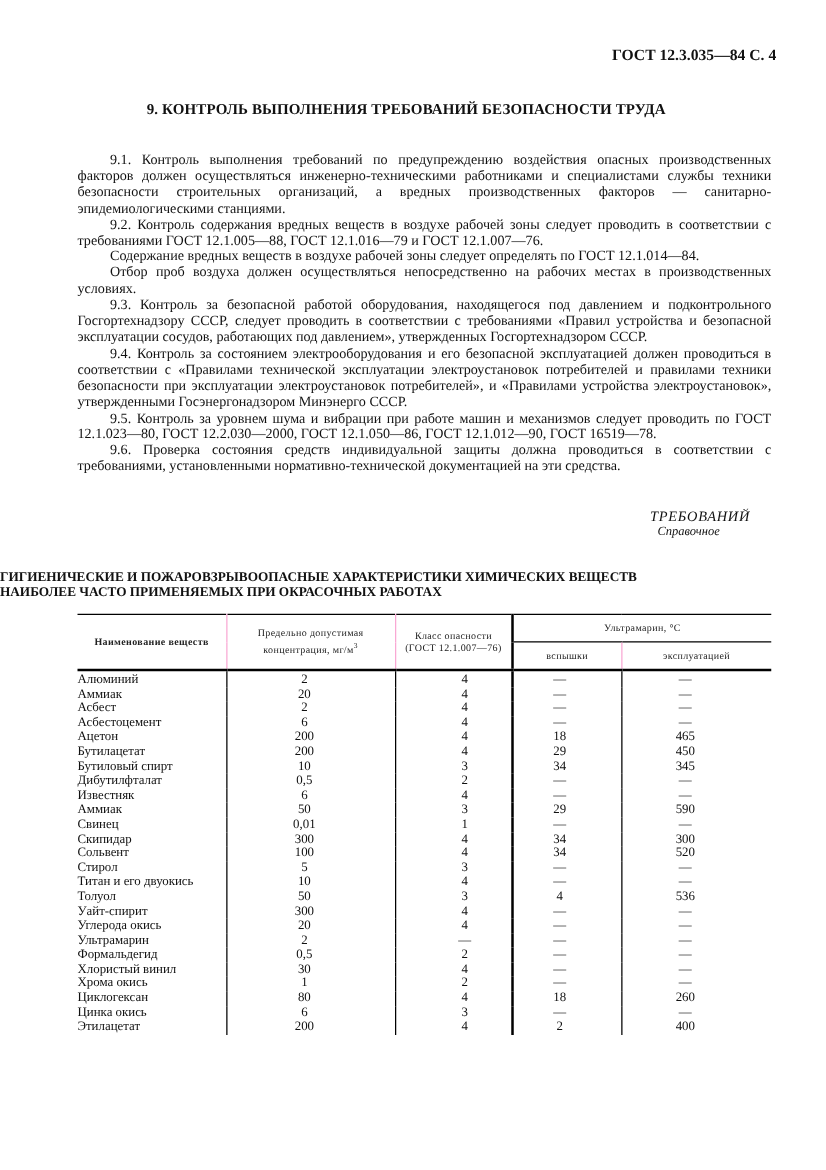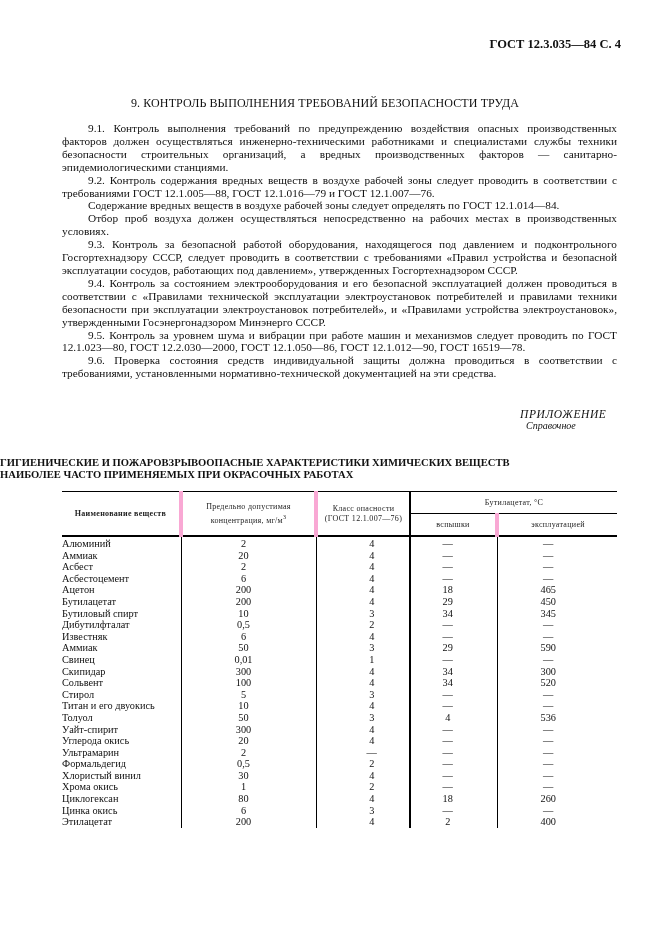--- a/index.html
+++ b/index.html
@@ -5,22 +5,22 @@
   html, body { margin: 0; padding: 0; background: #ffffff; }
   body {
     width: 661px; height: 936px; position: relative; overflow: hidden;
     font-family: "Liberation Serif", "DejaVu Serif", serif; color: #111;
   }
   .page-header {
     position: absolute; top: 37px; right: 40px;
     font-weight: bold; font-size: 12.5px;
   }
   .section-title {
-    position: absolute; top: 96px; left: 0; width: 650px; text-align: center;
-    font-weight: normal; font-size: 12px; letter-spacing: 0.1px;
+    position: absolute; top: 80px; left: 0; width: 650px; text-align: center;
+    font-weight: bold; font-size: 12px; letter-spacing: 0.1px;
   }
   .body-text {
     position: absolute; top: 98px; left: 62px; width: 555px;
     font-size: 11.3px; line-height: 12.9px; text-align: justify; margin-top: 24px;
   }
   .body-text p { margin: 0; text-indent: 26px; }
   .appendix {
     position: absolute; top: 408px; left: 520px; font-style: italic;
   }
   .appendix .a-title { font-size: 11.5px; letter-spacing: 0.6px; }
@@ -28,21 +28,21 @@
   .table-title {
     position: absolute; top: 457px; left: 0; width: 661px; text-align: left;
     font-weight: bold; font-size: 10.6px; line-height: 12px;
   }
   table.chem {
     position: absolute; top: 491px; left: 62px; width: 555px;
     border-collapse: collapse; font-size: 10.3px;
   }
   table.chem th {
     font-weight: normal; font-size: 8px; letter-spacing: 0.3px; color: #222;
-    border-left: 4px solid #f9a8d4; padding: 0 2px; text-align: center;
+    border-left: 1px solid #f9a8d4; padding: 0 2px; text-align: center;
     line-height: 10px;
   }
   table.chem thead tr.h1 th { height: 21px; }
   table.chem thead tr.h2 th { height: 21px; border-top: 1px solid #000; }
   table.chem thead tr.h1 { border-top: 1.5px solid #000; }
   table.chem thead tr.h2 th, table.chem thead tr.h1 th.rs { border-bottom: 2.5px solid #000; }
   table.chem th.first { border-left: none; font-weight: bold; }
   table.chem th.thick, table.chem td.thick { border-left: 2px solid #000; }
   table.chem td {
     height: 11.6px; line-height: 11.6px; padding: 0; vertical-align: middle;
@@ -73,21 +73,21 @@
   <p>9.2. Контроль содержания вредных веществ в воздухе рабочей зоны следует проводить в соответствии с требованиями ГОСТ 12.1.005—88, ГОСТ 12.1.016—79 и ГОСТ 12.1.007—76.</p>
   <p>Содержание вредных веществ в воздухе рабочей зоны следует определять по ГОСТ 12.1.014—84.</p>
   <p>Отбор проб воздуха должен осуществляться непосредственно на рабочих местах в производственных условиях.</p>
   <p>9.3. Контроль за безопасной работой оборудования, находящегося под давлением и подконтрольного Госгортехнадзору СССР, следует проводить в соответствии с требованиями «Правил устройства и безопасной эксплуатации сосудов, работающих под давлением», утвержденных Госгортехнадзором СССР.</p>
   <p>9.4. Контроль за состоянием электрооборудования и его безопасной эксплуатацией должен проводиться в соответствии с «Правилами технической эксплуатации электроустановок потребителей и правилами техники безопасности при эксплуатации электроустановок потребителей», и «Правилами устройства электроустановок», утвержденными Госэнергонадзором Минэнерго СССР.</p>
   <p>9.5. Контроль за уровнем шума и вибрации при работе машин и механизмов следует проводить по ГОСТ 12.1.023—80, ГОСТ 12.2.030—2000, ГОСТ 12.1.050—86, ГОСТ 12.1.012—90, ГОСТ 16519—78.</p>
   <p>9.6. Проверка состояния средств индивидуальной защиты должна проводиться в соответствии с требованиями, установленными нормативно-технической документацией на эти средства.</p>
 </div>
 
 <div class="appendix">
-  <div class="a-title">ПРИЛОЖЕНИЕ</div>
+  <div class="a-title">ТРЕБОВАНИЙ</div>
   <div class="a-sub">Справочное</div>
 </div>
 
 <div class="table-title">
   <div>ГИГИЕНИЧЕСКИЕ И ПОЖАРОВЗРЫВООПАСНЫЕ ХАРАКТЕРИСТИКИ ХИМИЧЕСКИХ ВЕЩЕСТВ</div>
   <div>НАИБОЛЕЕ ЧАСТО ПРИМЕНЯЕМЫХ ПРИ ОКРАСОЧНЫХ РАБОТАХ</div>
 </div>
 
 <table class="chem">
   <colgroup>
@@ -101,21 +101,21 @@
     <tr class="h1">
       <th class="first rs" rowspan="2">Наименование веществ</th>
       <th class="rs" rowspan="2">
         <span>Предельно допустимая</span><br>
         <span>концентрация, мг/м</span><sup>3</sup>
       </th>
       <th class="rs" rowspan="2">
         <span>Класс опасности</span><br>
         <span>(ГОСТ 12.1.007—76)</span>
       </th>
-      <th class="thick" colspan="2">Бутилацетат, °С</th>
+      <th class="thick" colspan="2">Ультрамарин, °С</th>
     </tr>
     <tr class="h2">
       <th class="thick">вспышки</th>
       <th>эксплуатацией</th>
     </tr>
   </thead>
   <tbody id="table-body">
   <tr>
         <td class="name">Алюминий</td>
         <td class="conc">2</td>

